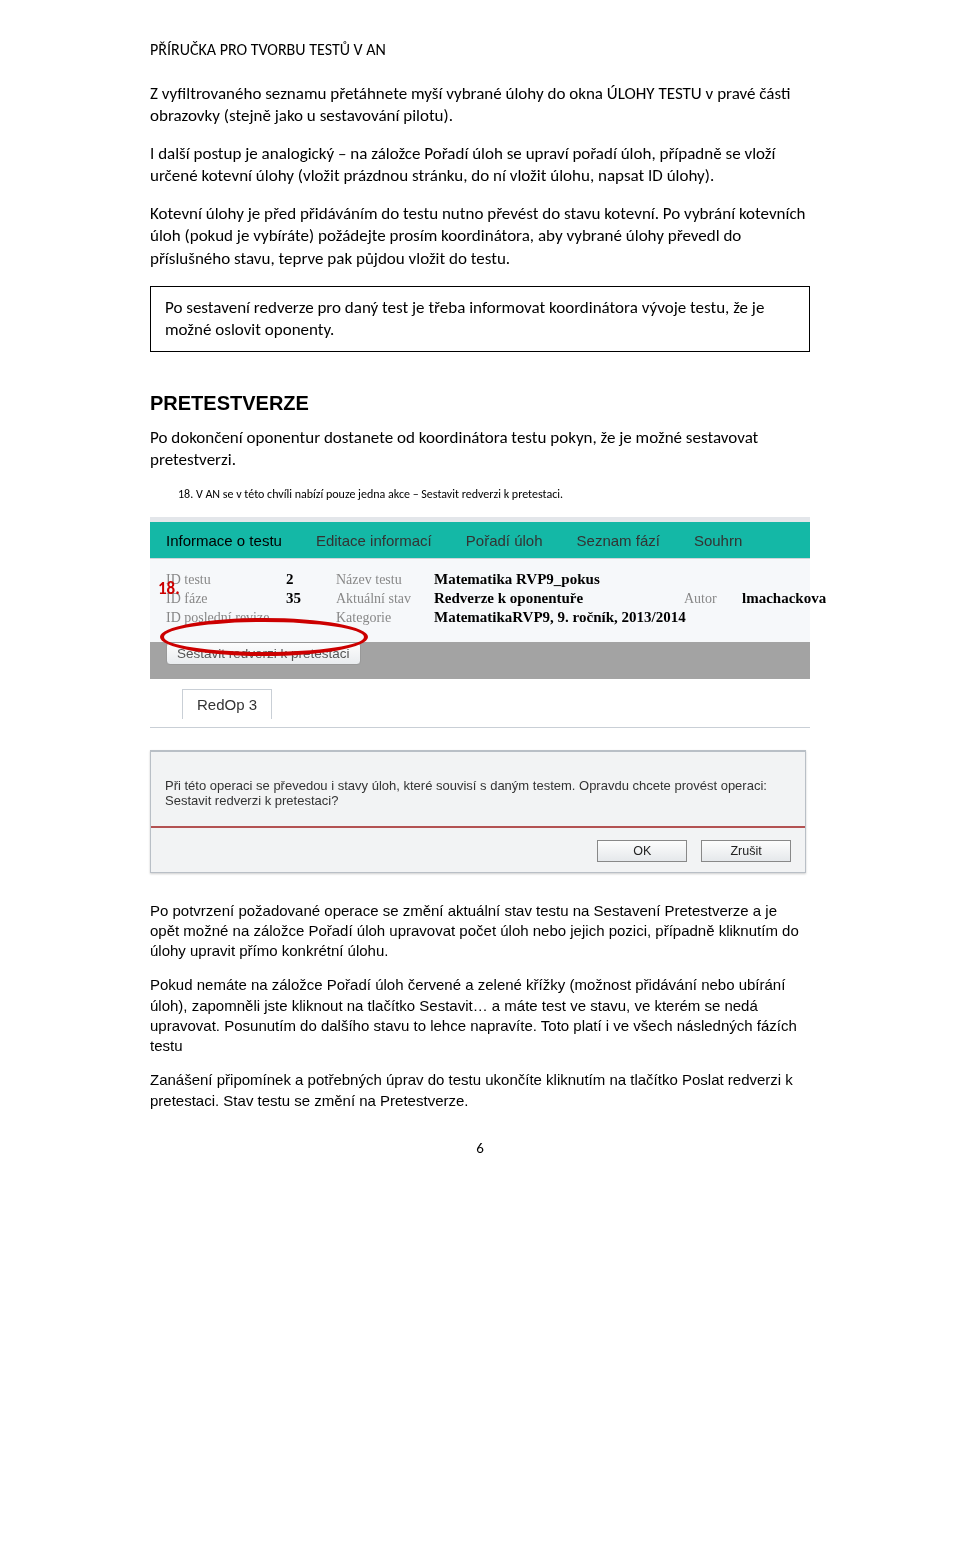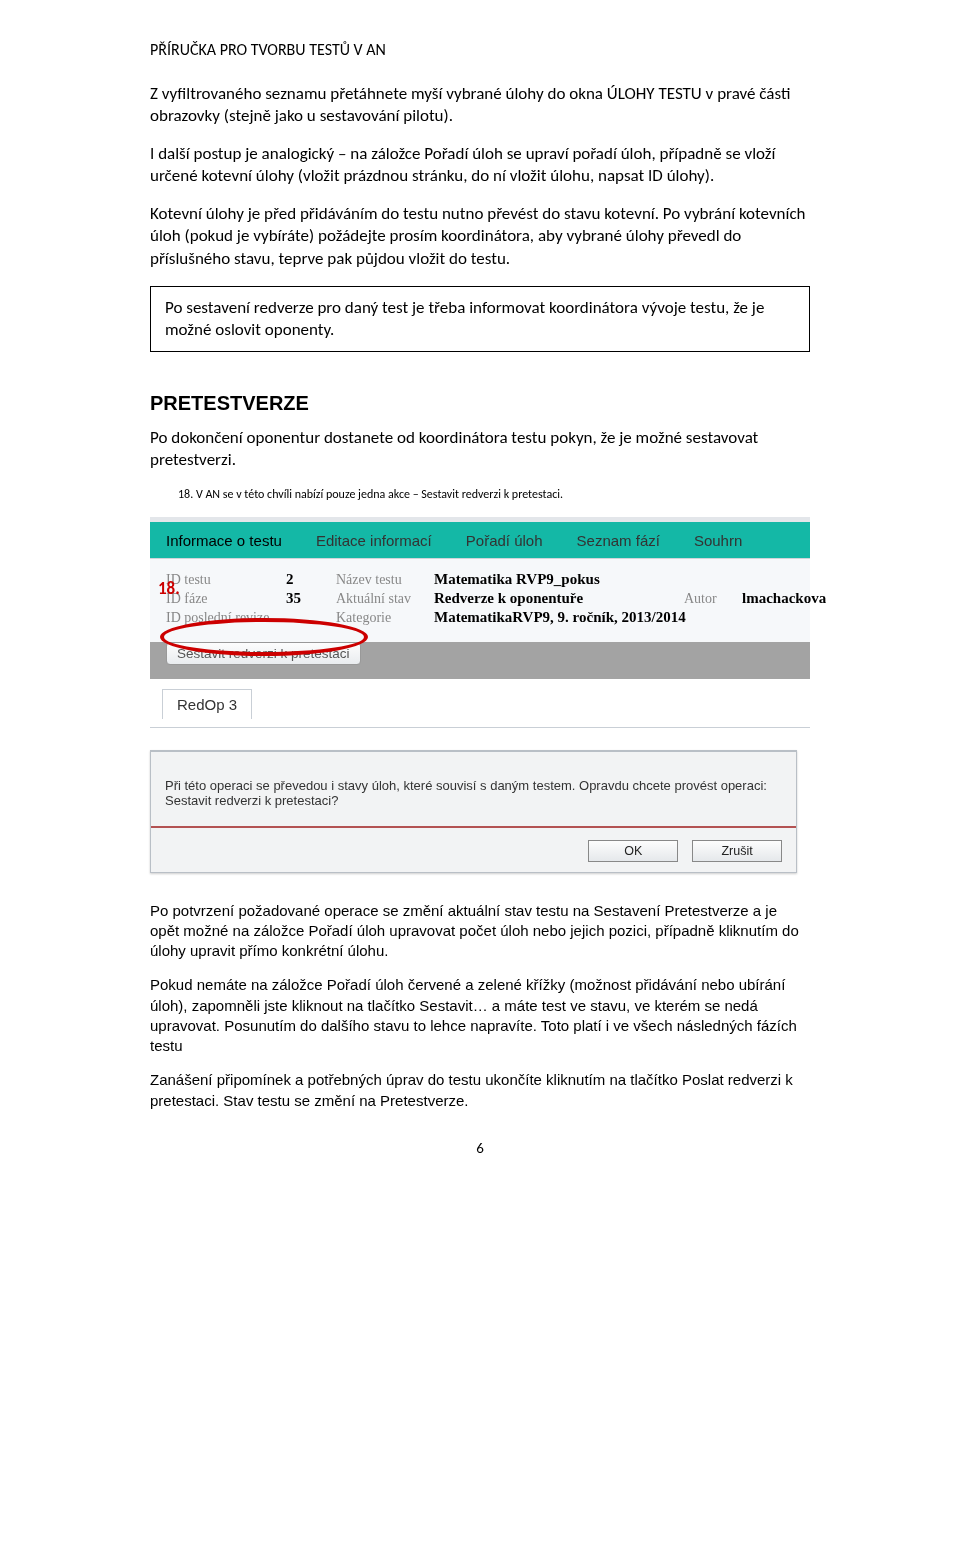--- a/index.html
+++ b/index.html
@@ -122,30 +122,30 @@
     left: 10px;
     top: 96px;
     width: 200px;
     height: 30px;
     border: 4px solid #c00;
     border-radius: 50% / 50%;
     pointer-events: none;
   }
   .subtab {
     display: inline-block;
-    margin: 10px 0 0 12px;
+    margin: 10px 0 0 32px;
     padding: 6px 14px;
     border: 1px solid #c9cfd6;
     border-bottom: none;
     background: #fff;
     color: #333;
     font-size: 15px;
   }
   .dialog {
-    margin: 12px 13px 28px 0;
+    margin: 12px 4px 28px 0;
     background: #0369a1;
     box-shadow: 0 1px 2px rgba(0,0,0,0.2);
     font-family: Arial, sans-serif;
     font-size: 13px;
     color: #222;
     border-top: 1px solid #b9bfc6;
   }
   .dialog .inner {
     background: #f2f3f4;
     border: 1px solid #b9bfc6;

